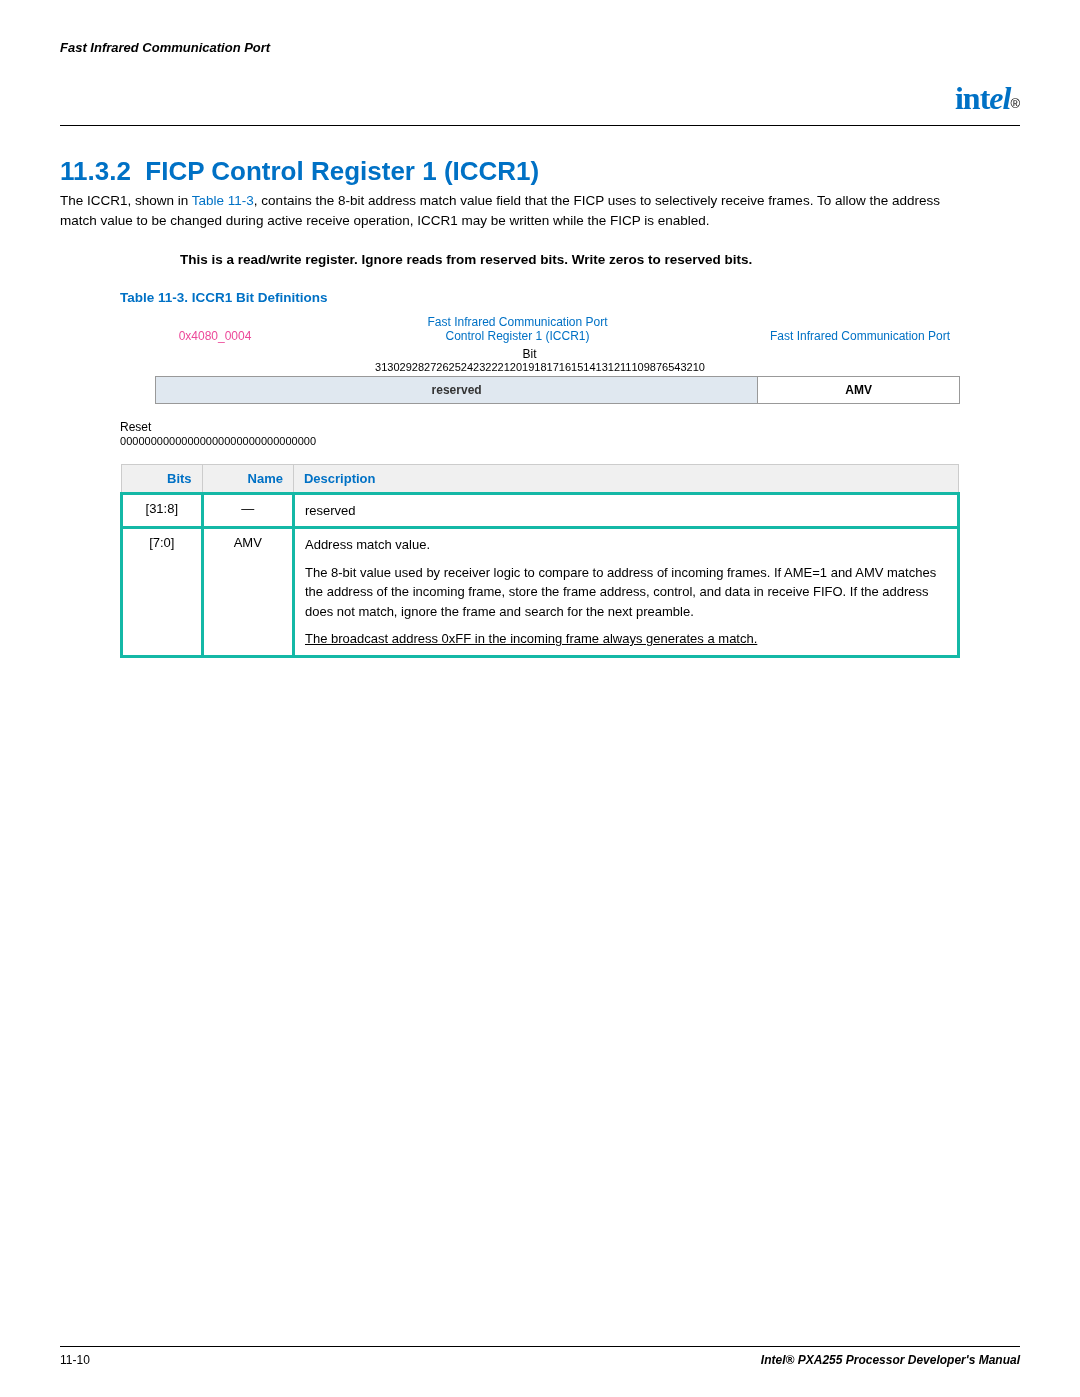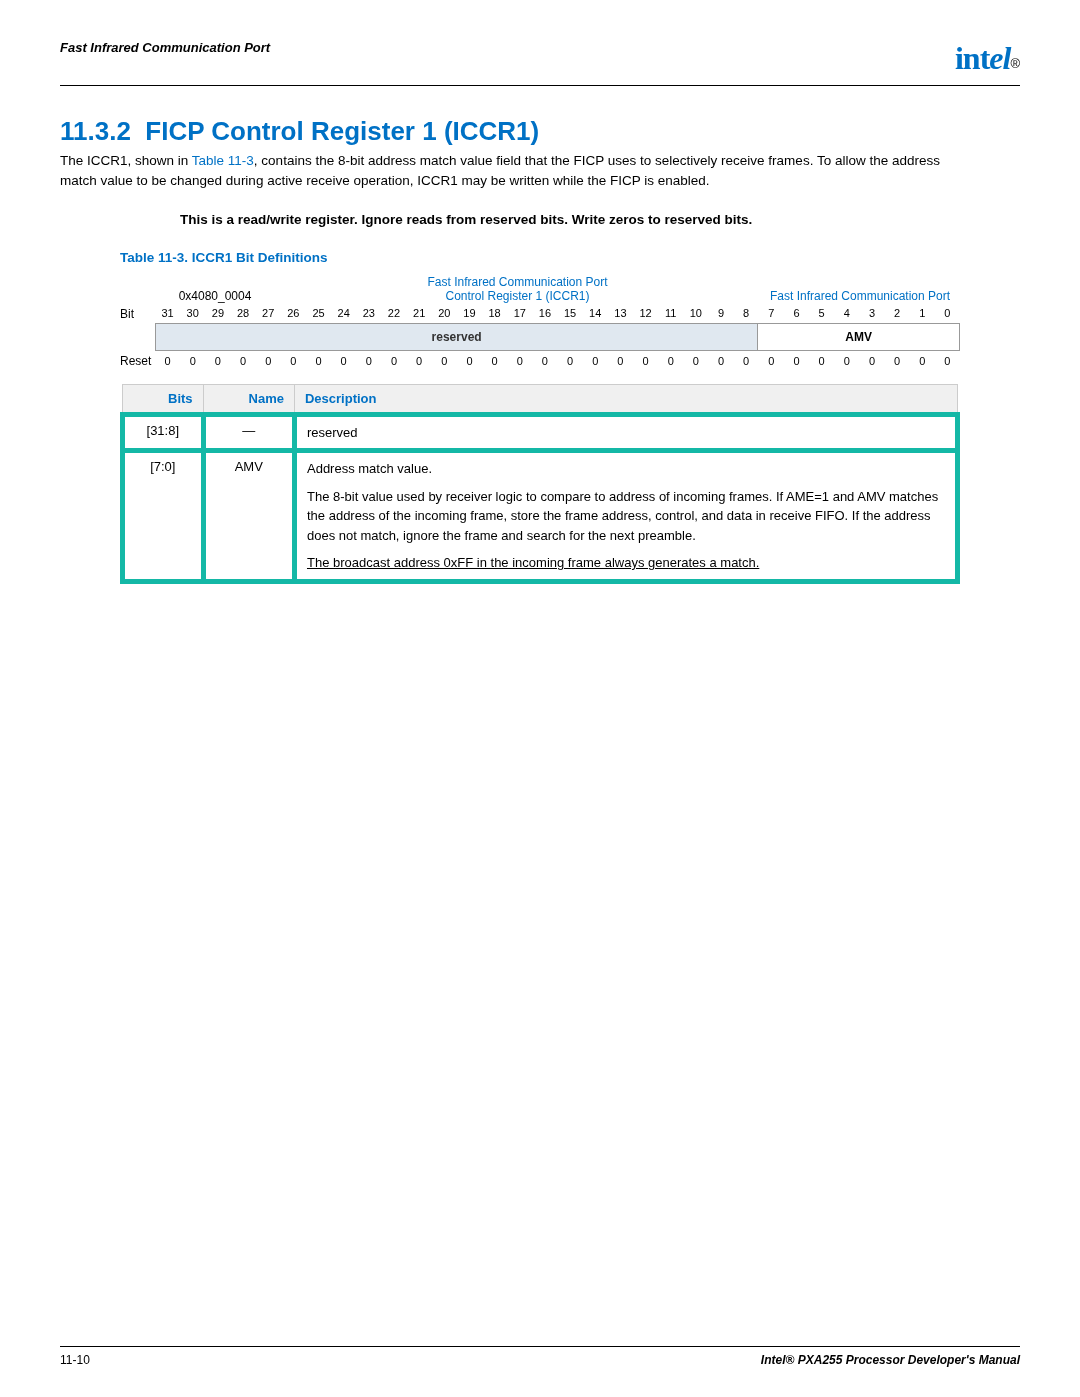--- a/index.html
+++ b/index.html
@@ -83,20 +83,21 @@
       margin-right: 60px;
       margin-bottom: 8px;
     }
 
     
     .bit-numbers-row {
       display: flex;
       align-items: center;
       margin-bottom: 2px;
       font-size: 11px;
+      flex-direction: column;
     }
 
     .bit-label {
       width: 35px;
       text-align: left;
       font-size: 12px;
       flex-shrink: 0;
     }
 
     .bit-cells {
@@ -143,22 +144,23 @@
     .field-amv {
       background: #fff;
       color: #000;
       flex: 0 0 25%;
     }
 
     
     .reset-row {
       display: flex;
       align-items: flex-start;
-      margin-top: 3px;
+      margin-top: 16px;
       font-size: 11px;
+      flex-direction: column;
     }
 
     .reset-label {
       width: 35px;
       font-size: 12px;
       flex-shrink: 0;
     }
 
     .reset-cells {
       display: flex;
@@ -190,21 +192,21 @@
       color: #0071c5;
       font-weight: bold;
     }
 
     .def-table th.center {
       text-align: center;
       padding-left: 45px;
     }
 
     .def-table td {
-      border: 5px solid #14b8a6;
+      border: 3px solid #14b8a6;
       padding: 6px 10px;
       vertical-align: top;
       color: #000;
     }
 
     .def-table td.center {
       text-align: center;
     }
 
     .def-table .desc-cell {
@@ -236,21 +238,21 @@
       margin-left: 26px;
     }
   </style>
 </head>
 <body>
 
 <div class="page">
 
   <div class="page-header">
     <span class="header-title">Fast Infrared Communication Port</span>
-    <div style="font-size:0;">
+    <div style="font-size:0;margin-top:40px;">
       <span style="font-family:'Times New Roman',serif; font-size:32px; font-weight:900; color:#0071c5; letter-spacing:-1px;">int</span><span style="font-family:'Times New Roman',serif; font-size:32px; font-weight:900; color:#0071c5; letter-spacing:-1px; font-style:italic;">el</span><span style="font-size:13px; vertical-align:super; color:#000;">®</span>
     </div>
   </div>
 
   <div class="section-number">
     <span>11.3.2</span>&nbsp;&nbsp;<span>FICP Control Register 1 (ICCR1)</span>
   </div>
 
   <div class="body-text">
     The ICCR1, shown in <span class="link">Table 11-3</span>, contains the 8-bit address match value field that the FICP uses to selectively receive frames. To allow the address match value to be changed during active receive operation, ICCR1 may be written while the FICP is enabled.
@@ -258,21 +260,21 @@
 
   <div class="bold-note">This is a read/write register. Ignore reads from reserved bits. Write zeros to reserved bits.</div>
 
   <div class="table-title">Table 11-3. ICCR1 Bit Definitions</div>
 
   <div class="register-diagram">
 
     <div style="display:flex; align-items:flex-end; margin-bottom:4px; font-size:12px;">
       <div style="width:35px; flex-shrink:0;"></div>
       <div style="flex:0 0 120px; text-align:center;">
-        <span style="color:#000000;">0x4080_0004</span>
+        <span style="color:#ec4899;">0x4080_0004</span>
       </div>
       <div style="flex:1; text-align:center;">
         <div style="color:#0071c5;">Fast Infrared Communication Port</div>
         <div style="color:#0071c5;">Control Register 1 (ICCR1)</div>
       </div>
       <div style="flex:0 0 200px; text-align:center;">
         <span style="color:#0071c5;">Fast Infrared Communication Port</span>
       </div>
     </div>
 

